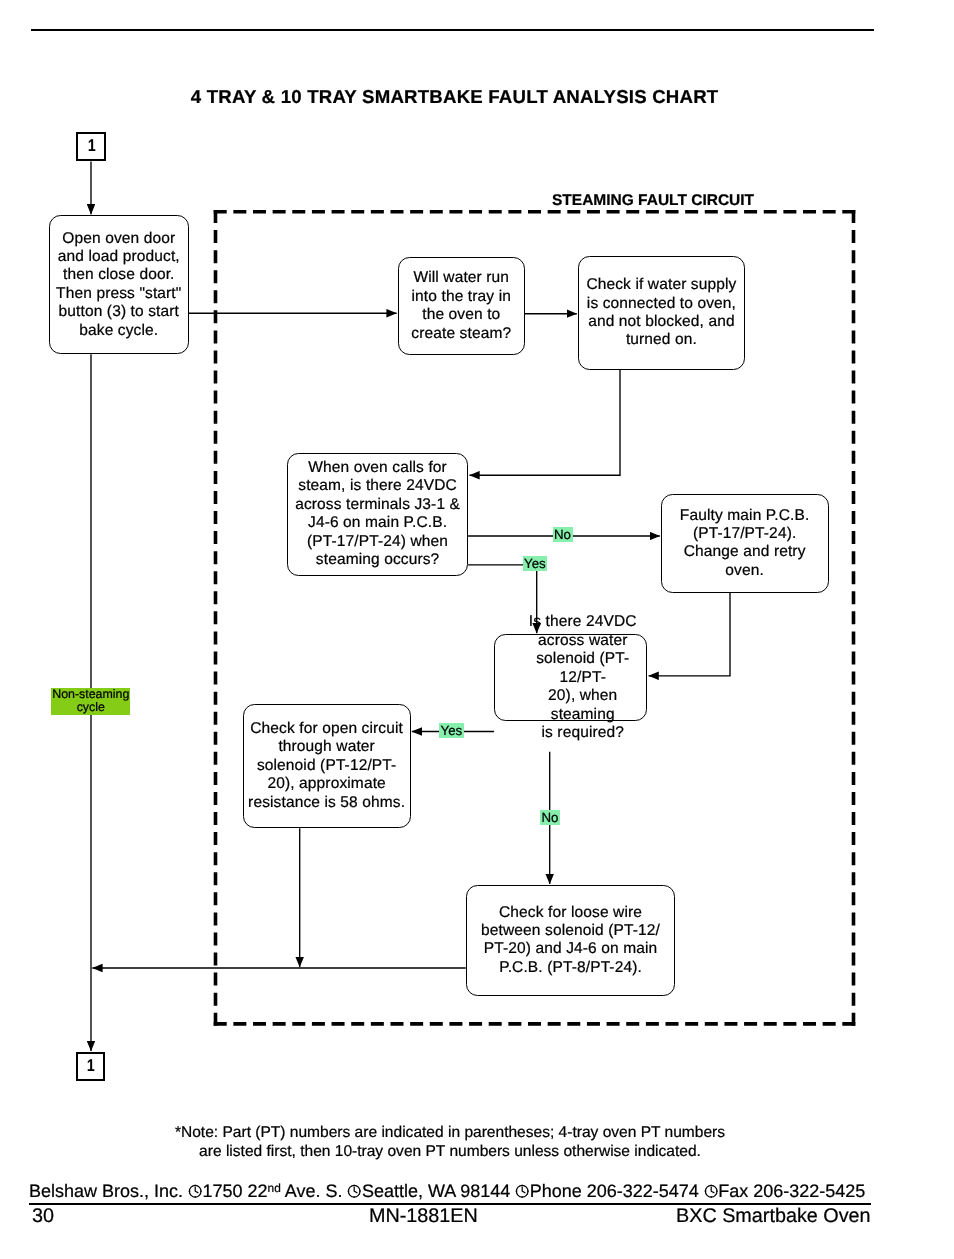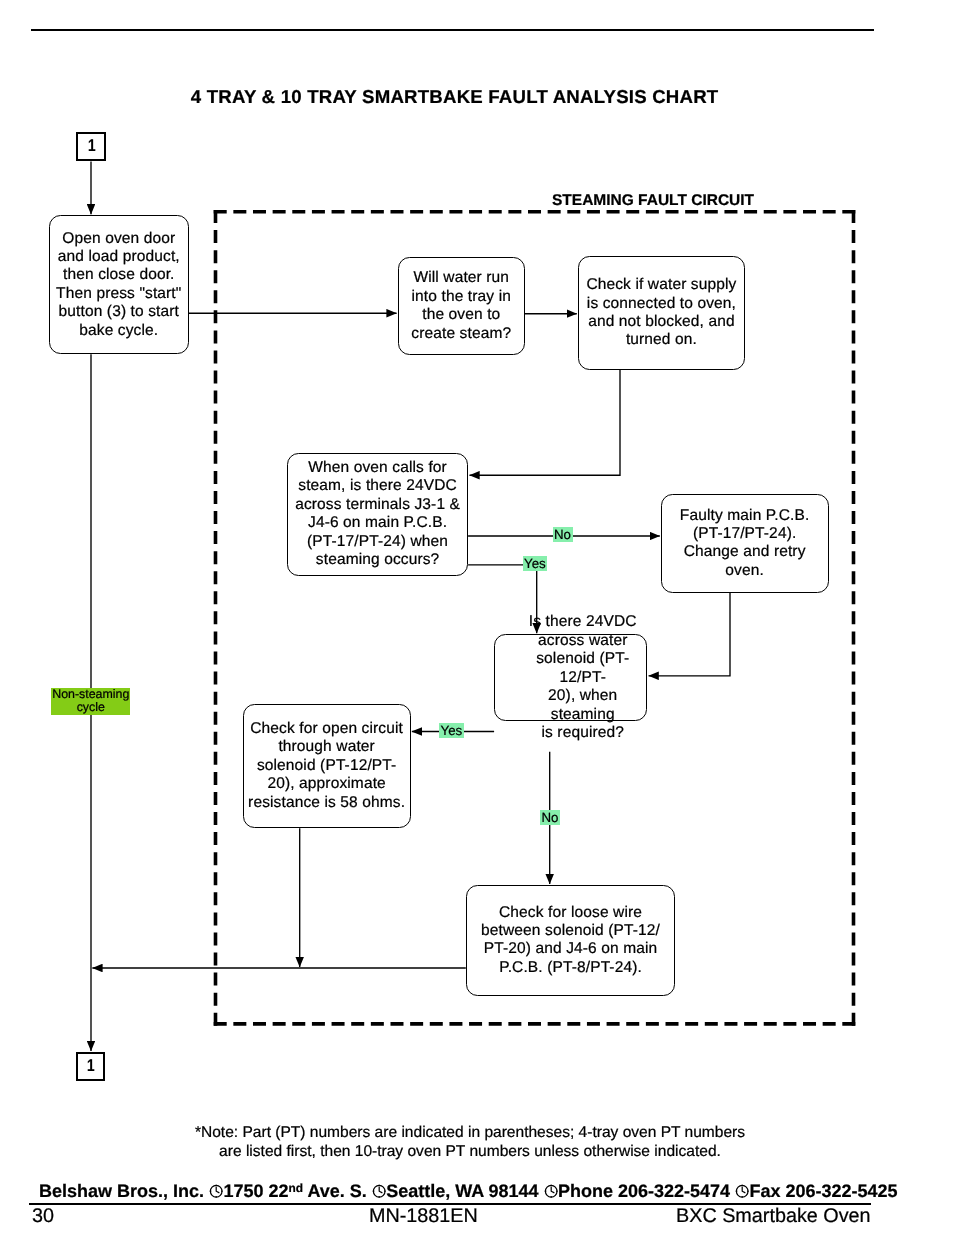--- a/index.html
+++ b/index.html
@@ -13,21 +13,21 @@
   svg.flow{position:absolute;left:0;top:0;width:954px;height:1259px;}
   .node{position:absolute;box-sizing:border-box;border:1.6px solid #000;border-radius:11.5px;
         display:flex;align-items:center;justify-content:center;text-align:center;
         font-size:15.5px;line-height:18.4px;letter-spacing:0.13px;}
   .sq{position:absolute;box-sizing:border-box;border:2px solid #000;
         display:flex;align-items:center;justify-content:center;
         font-weight:bold;font-size:17px;}
   .sq span{display:inline-block;transform:scaleX(0.8);}
   .lbl{position:absolute;font-size:13.3px;background:#86efac;padding:0 1.5px;}
   .smalllbl{position:absolute;font-size:12.4px;line-height:13.8px;text-align:center;background:#84cc16;}
-  .note{position:absolute;text-align:center;font-size:15.55px;line-height:18.5px;width:100%;padding-left:20px;}
+  .note{position:absolute;text-align:center;font-size:15.55px;line-height:18.5px;width:100%;}
   .footer{position:absolute;font-size:18.0px;white-space:nowrap;}
   .footrow{position:absolute;font-size:19.8px;white-space:nowrap;}
   .dingbat{display:inline-block;vertical-align:-1px;}
   .dingbat svg{display:block;}
   sup{font-size:0.66em;vertical-align:0.45em;}
 </style>
 </head>
 <body>
 
 <svg width="0" height="0" style="position:absolute" aria-hidden="true">
@@ -168,21 +168,21 @@
   <div class="smalllbl" style="left:51.3px;top:687.5px;width:79px;">
     <div>Non-steaming</div>
     <div>cycle</div>
   </div>
 
   <div class="note" style="left:0;top:1124px;width:900px;">
     <div>*Note: Part (PT) numbers are indicated in parentheses; 4-tray oven PT numbers</div>
     <div>are listed first, then 10-tray oven PT numbers unless otherwise indicated.</div>
   </div>
 
-  <div class="footer" style="left:39px;top:1180.7px;font-weight:bold;">
+  <div class="footer" style="left:29px;top:1180.7px;">
     <span>Belshaw Bros., Inc. </span><span class="dingbat"><svg viewBox="0 0 40 40" width="14.4" height="14.4">
           <use href="#clockicon"></use>
         </svg></span><span>1750 22</span><sup>nd</sup><span> Ave. S. </span><span class="dingbat"><svg viewBox="0 0 40 40" width="14.4" height="14.4">
           <use href="#clockicon"></use>
         </svg></span><span>Seattle, WA 98144 </span><span class="dingbat"><svg viewBox="0 0 40 40" width="14.4" height="14.4">
           <use href="#clockicon"></use>
         </svg></span><span>Phone 206-322-5474 </span><span class="dingbat"><svg viewBox="0 0 40 40" width="14.4" height="14.4">
           <use href="#clockicon"></use>
         </svg></span><span>Fax 206-322-5425</span>
   </div>

